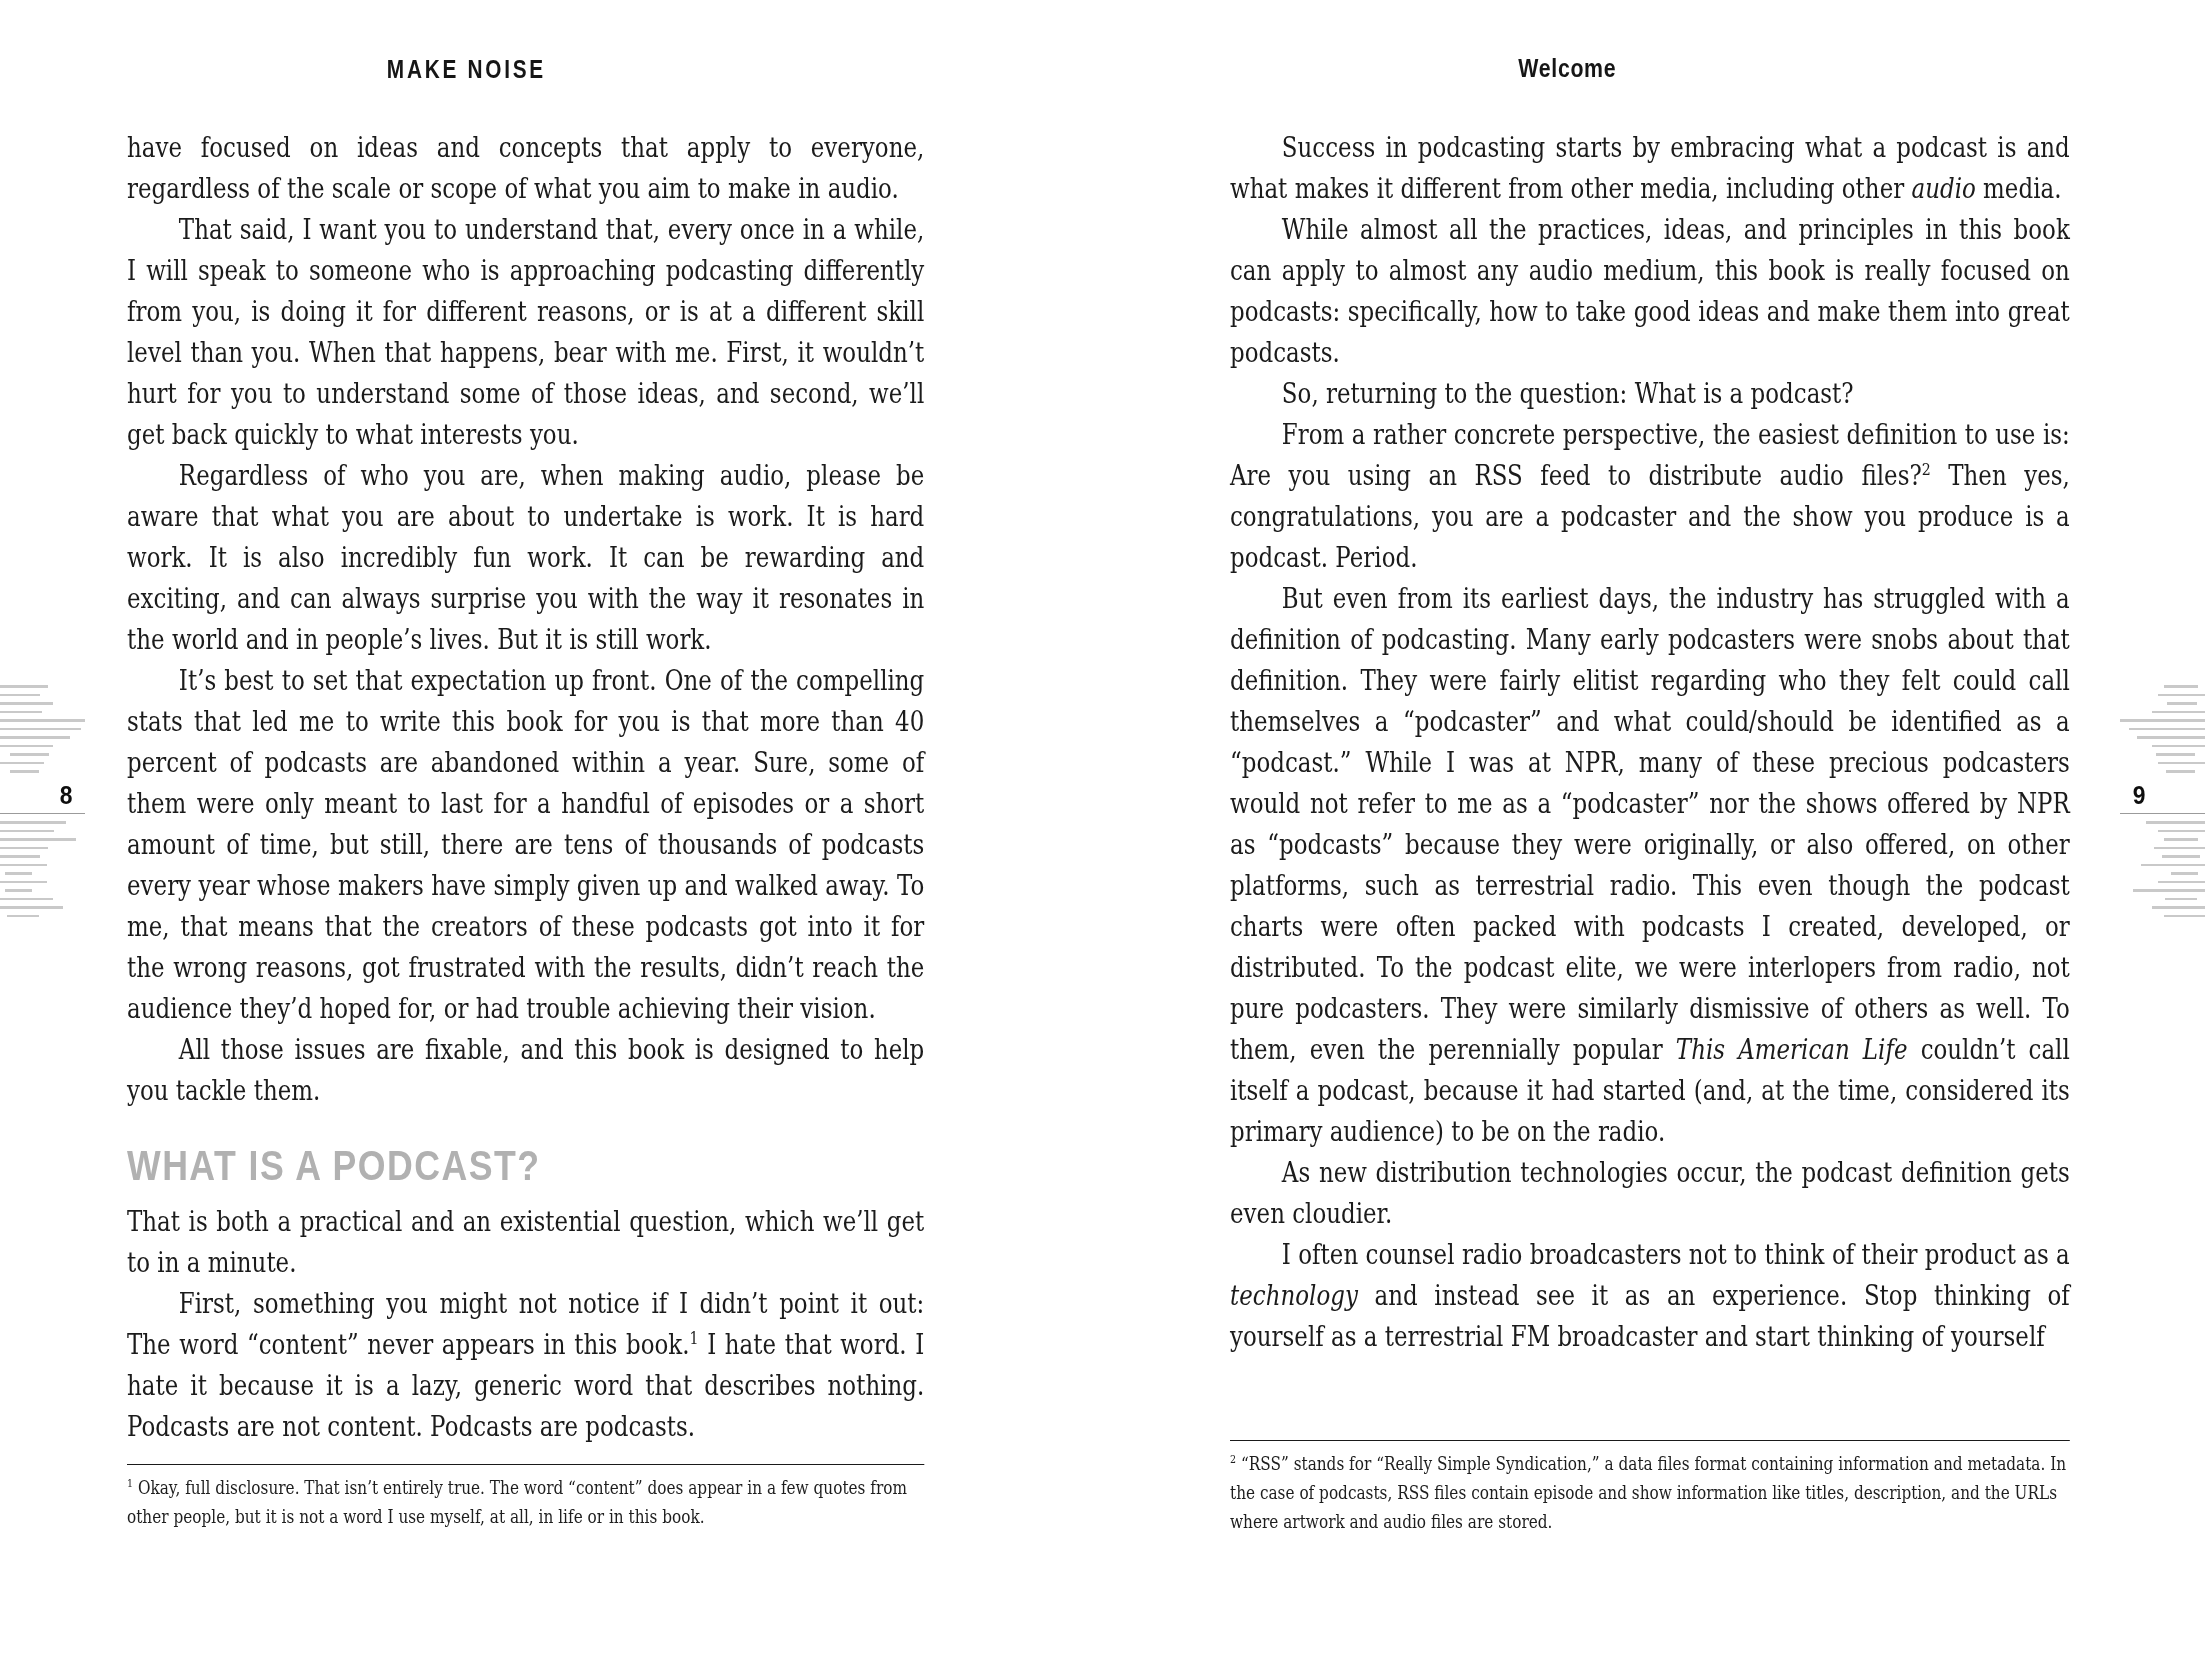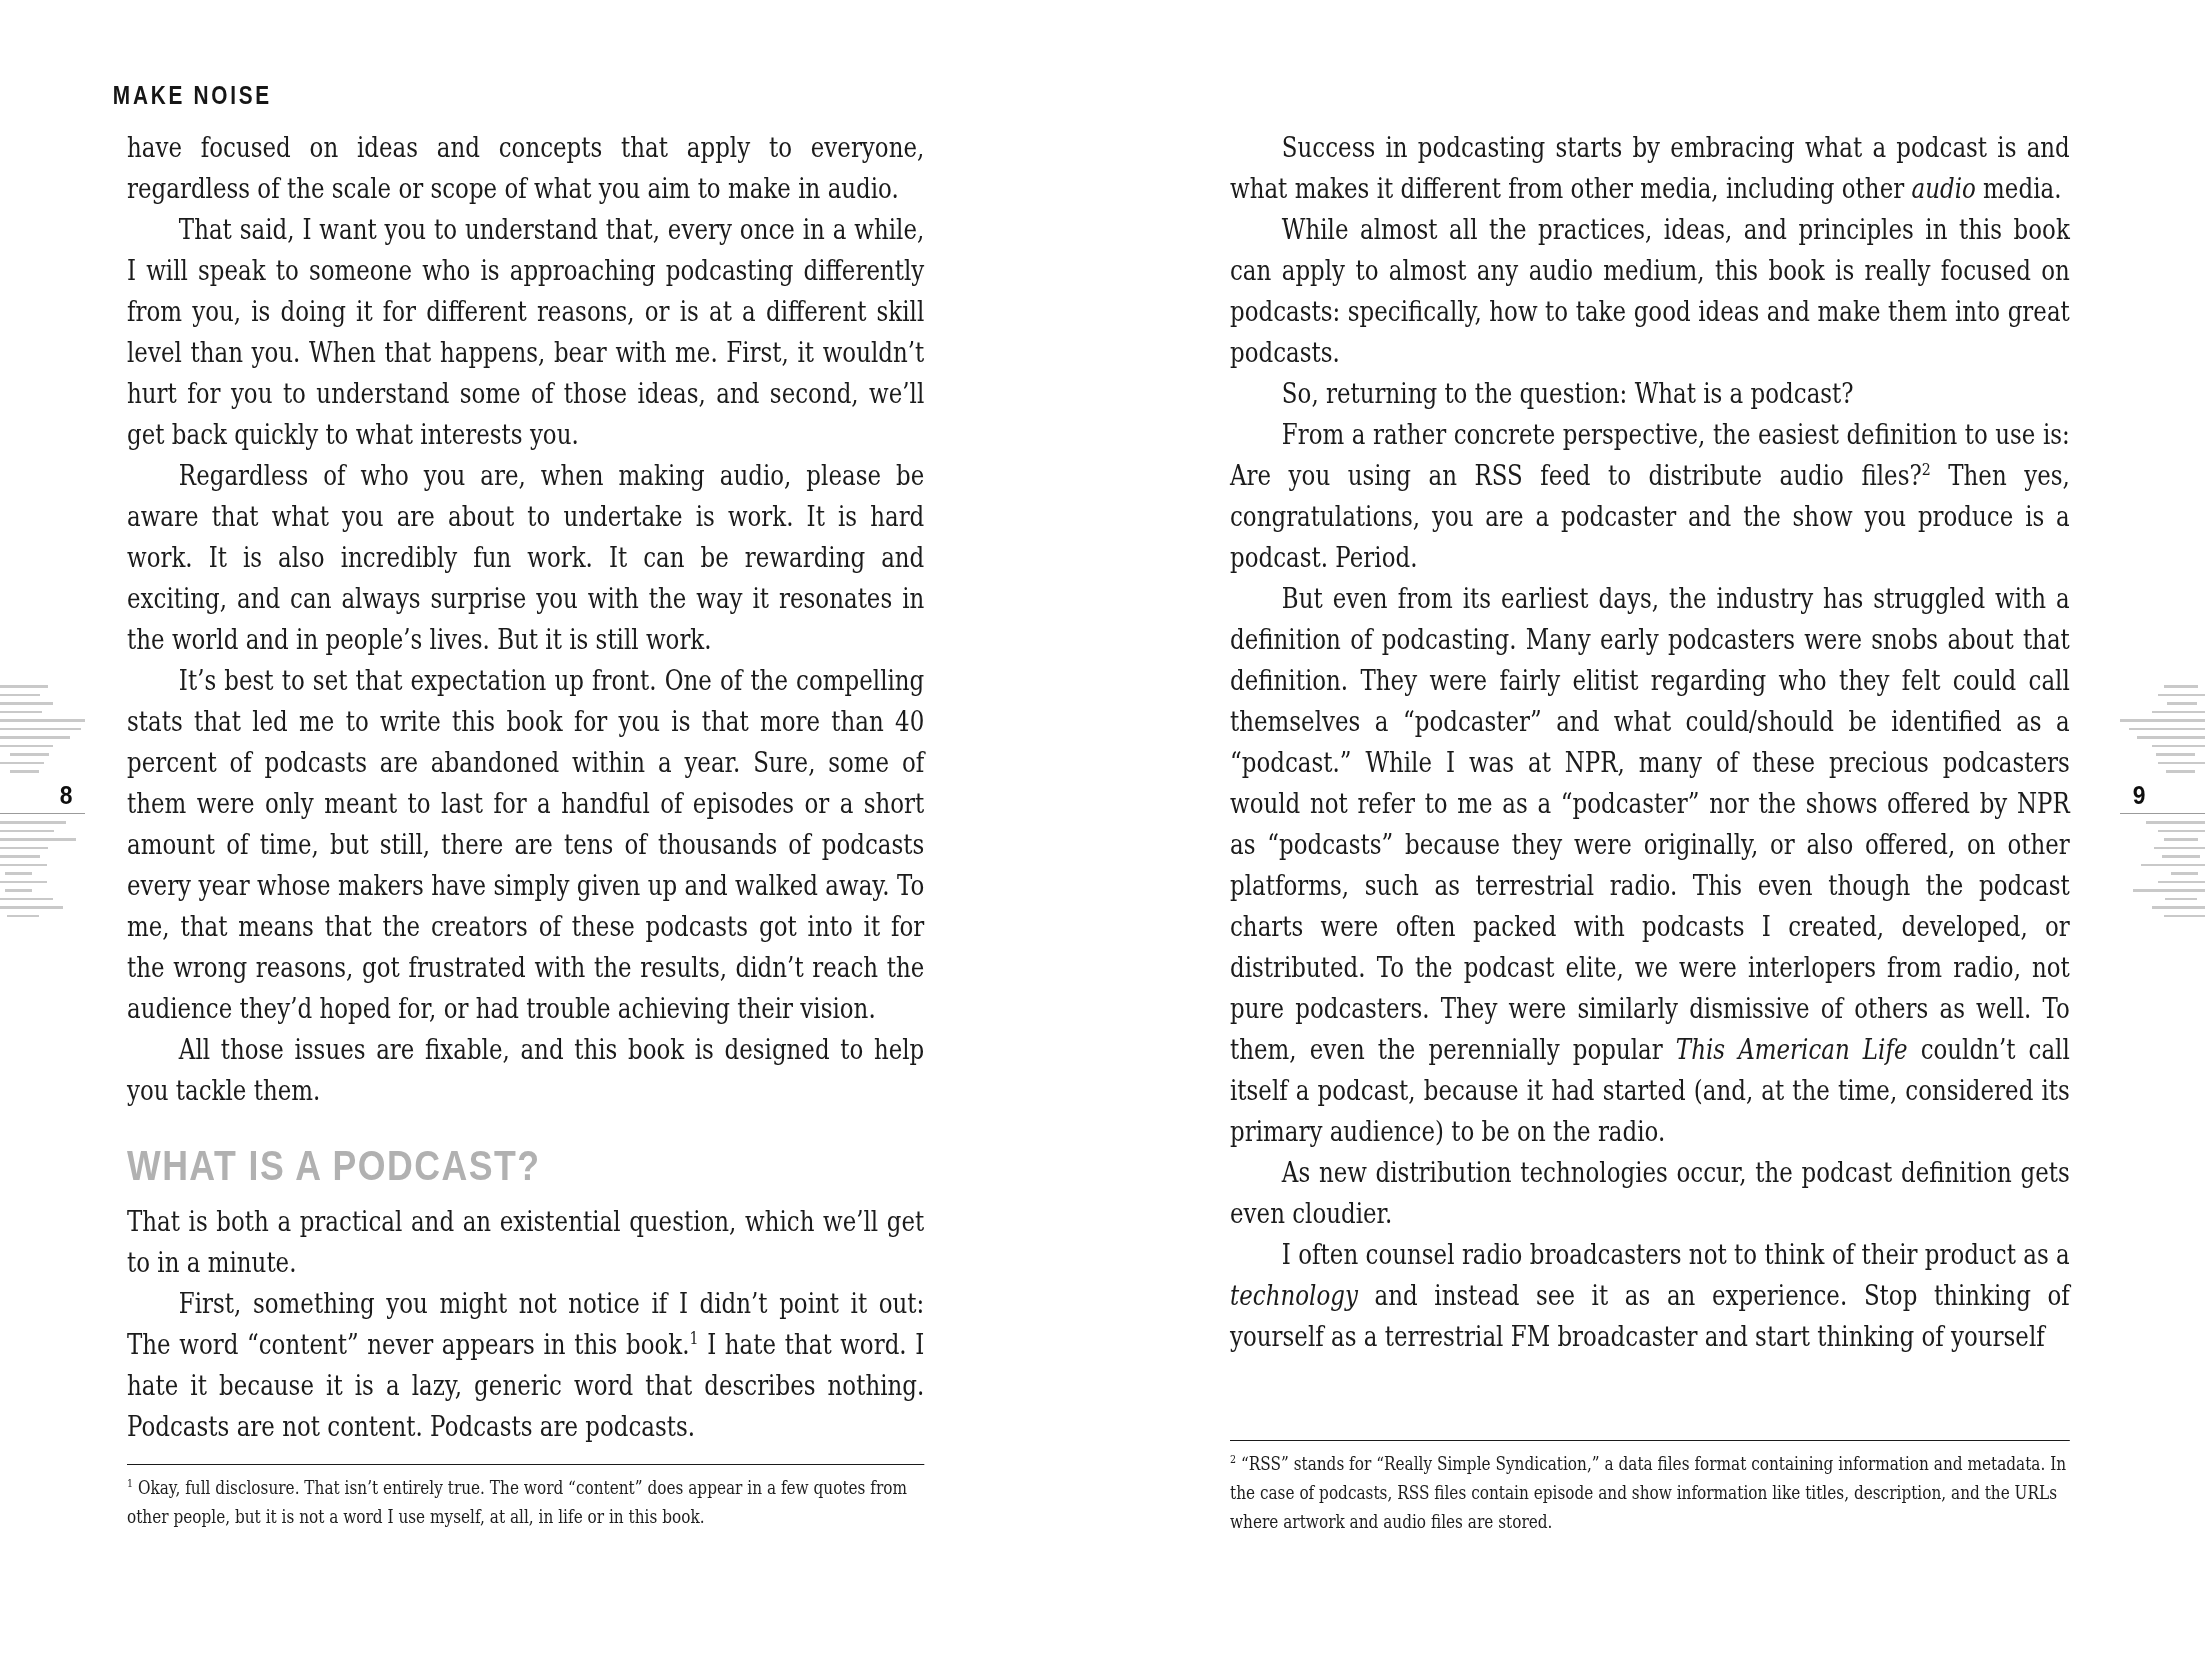--- a/index.html
+++ b/index.html
@@ -2,21 +2,21 @@
 <html style="font-size:13.6px"><head>
 <meta charset="utf-8">
 <title>Make Noise — spread</title>
 <style>
   html,body{margin:0;padding:0;background:#ffffff;}
   .spread{
     position:relative;width:2205px;height:1654px;background:#ffffff;
     font-family:"DejaVu Serif", serif;color:#1b1b1b;overflow:hidden;
   }
   
-  .running-head{position:absolute;top:80px;height:34px;
+  .running-head{position:absolute;top:54px;height:34px;text-align:center;
     font-family:"Liberation Sans", sans-serif;font-weight:bold;color:#161616;}
   .rh-left{left:93px;width:746px;font-size:26px;}
   .rh-right{left:1194px;width:746px;font-size:25.4px;}
   .rh-inner{display:inline-block;transform:scaleX(0.80);transform-origin:center;}
   .rh-left .rh-inner{letter-spacing:3.4px;}
   .rh-right .rh-inner{letter-spacing:0.8px;transform:scaleX(0.84);}
   
   .body-col{position:absolute;top:127px;font-size:27px;line-height:41px;
     transform:scaleX(0.85);transform-origin:0 0;}
   .left-col{left:127px;width:938px;}
@@ -48,20 +48,23 @@
   .pagenum{display:inline-block;transform:scaleX(0.88);}
   .num-rule{border-top:0.8px solid #9b9b9b;margin:0 0 7.6px 0;height:0;}
 </style>
 </head>
 <body>
 
 <div class="spread">
 
   <div class="running-head rh-left">
     <span class="rh-inner">MAKE NOISE</span>
+  </div>
+  <div class="running-head rh-right">
+    <span class="rh-inner">Welcome</span>
   </div>
 
   <div class="body-col left-col" id="left-blocks">
       <div class="para">have focused on ideas and concepts that apply to everyone, regardless of the scale or scope of what you aim to make in audio.</div>
       <div class="para indent">That said, I want you to understand that, every once in a while, I will speak to someone who is approaching podcasting differently from you, is doing it for different reasons, or is at a different skill level than you. When that happens, bear with me. First, it wouldn’t hurt for you to understand some of those ideas, and second, we’ll get back quickly to what interests you.</div>
       <div class="para indent">Regardless of who you are, when making audio, please be aware that what you are about to undertake is work. It is hard work. It is also incredibly fun work. It can be rewarding and exciting, and can always surprise you with the way it resonates in the world and in people’s lives. But it is still work.</div>
       <div class="para indent">It’s best to set that expectation up front. One of the compelling stats that led me to write this book for you is that more than 40 percent of podcasts are abandoned within a year. Sure, some of them were only meant to last for a handful of episodes or a short amount of time, but still, there are tens of thousands of podcasts every year whose makers have simply given up and walked away. To me, that means that the creators of these podcasts got into it for the wrong reasons, got frustrated with the results, didn’t reach the audience they’d hoped for, or had trouble achieving their vision.</div>
       <div class="para indent">All those issues are fixable, and this book is designed to help you tackle them.</div>
       <div class="section-heading">WHAT IS A PODCAST?</div>
       <div class="para">That is both a practical and an existential question, which we’ll get to in a minute.</div>

